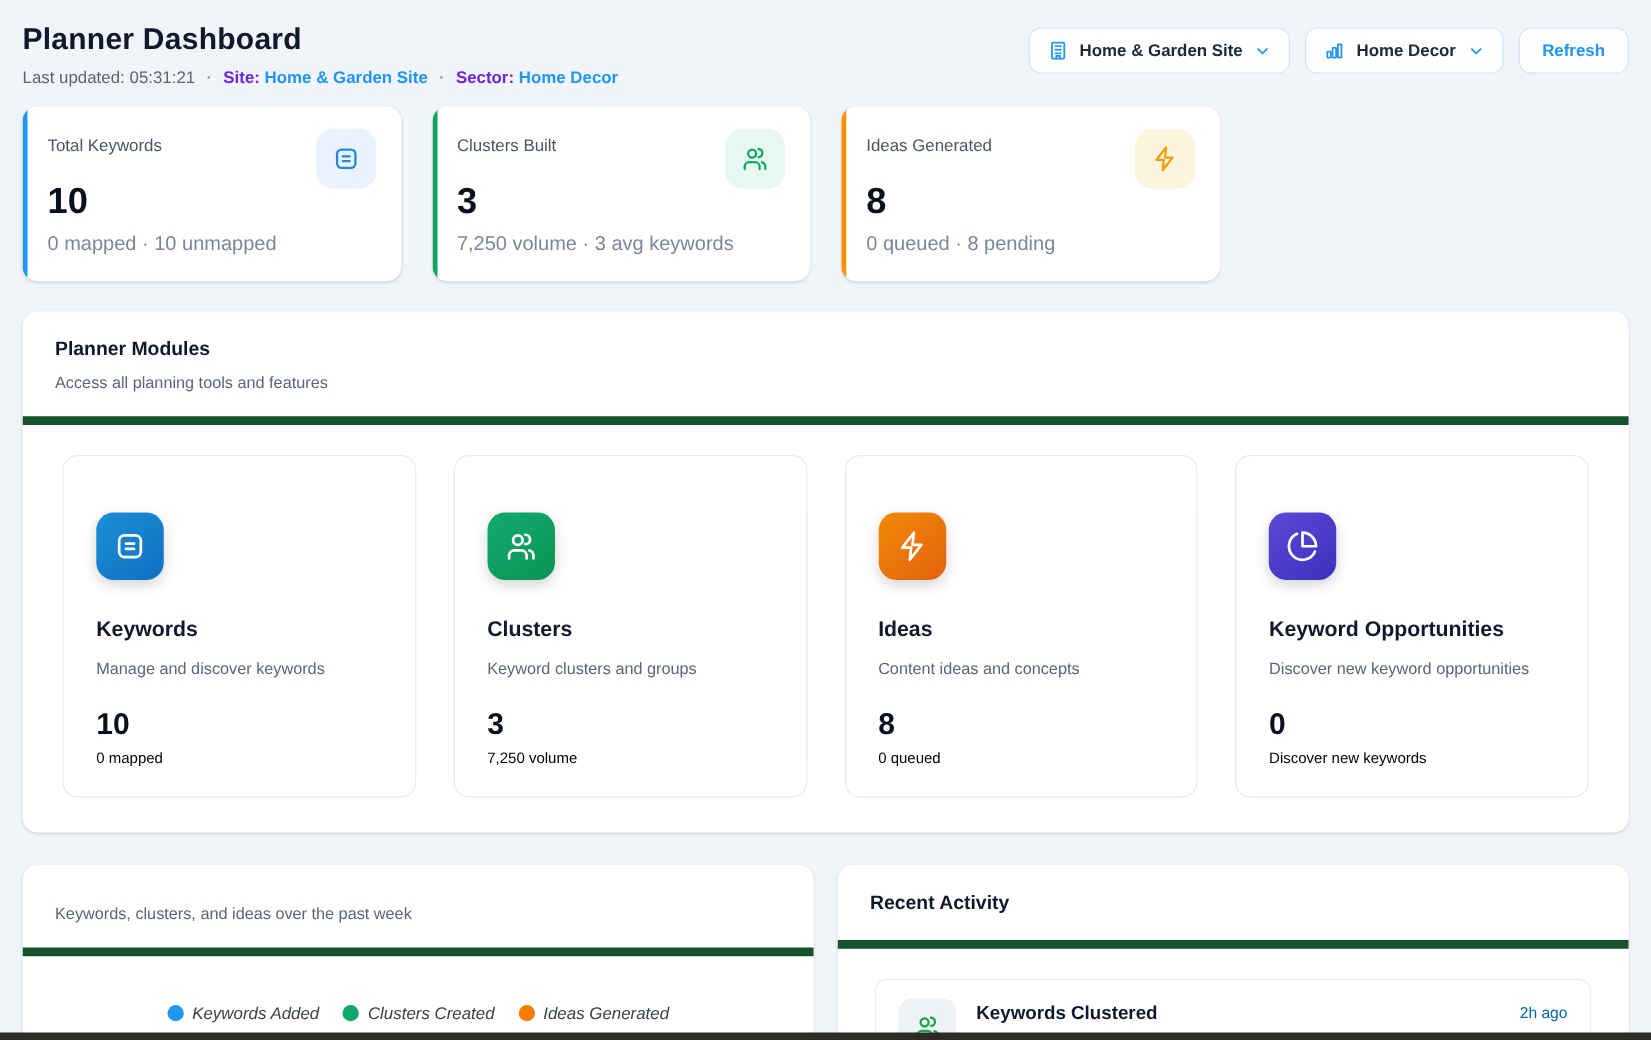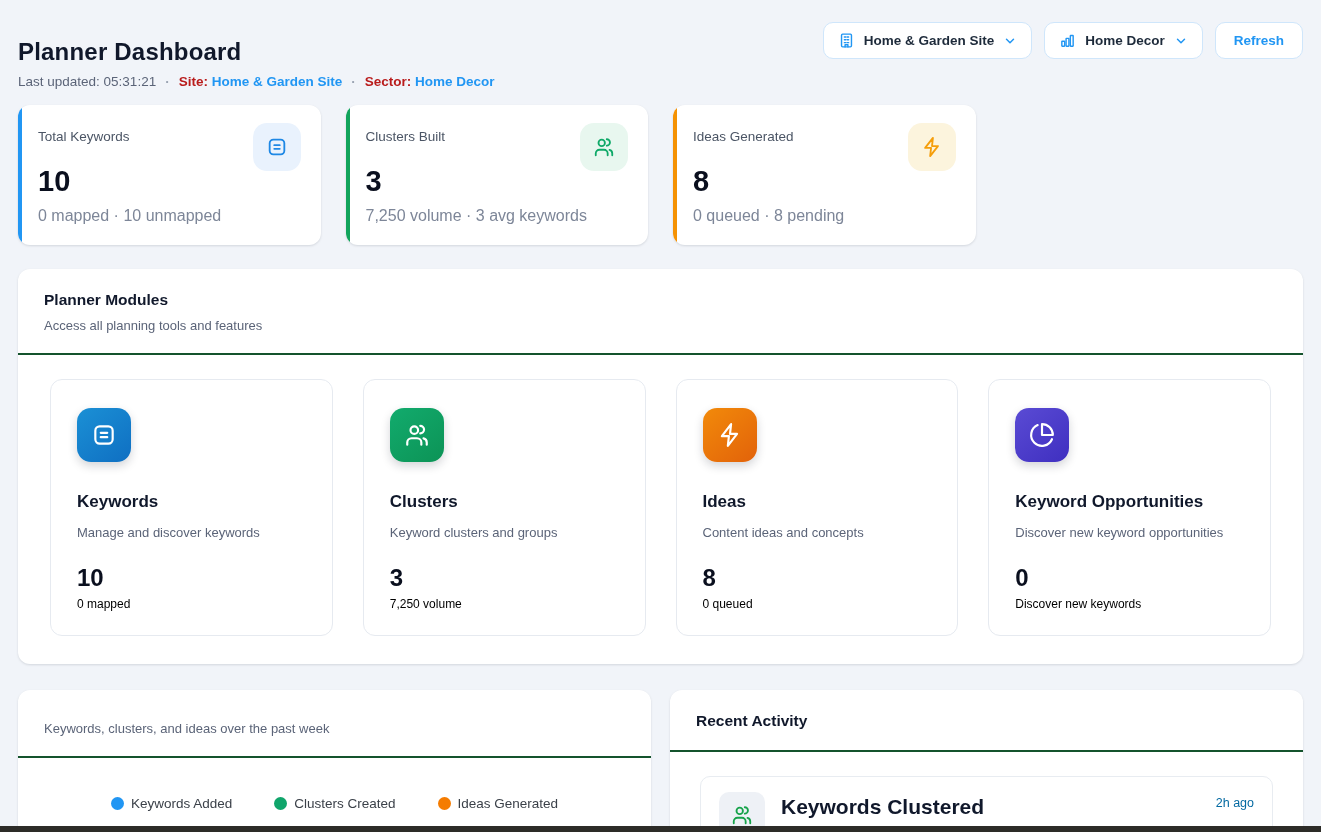--- a/index.html
+++ b/index.html
@@ -7,23 +7,23 @@
   body {
     font-family:"Liberation Sans", sans-serif;
     background:#f1f4f9;
     color:#0b1220;
     position:relative;
   }
   .page { padding:14px 18px 0 18px; }
 
   
   .header-row { display:flex; justify-content:space-between; align-items:flex-start; }
-  .page-title { font-size:24px; font-weight:800; color:#10182b; letter-spacing:.2px; margin-top:24px; }
+  .page-title { font-size:24px; font-weight:800; color:#10182b; letter-spacing:.2px; margin-top:4px; }
   .meta-row { display:flex; align-items:center; gap:9px; margin-top:8px; font-size:13.5px; color:#5b6478; }
-  .meta-strong { color:#b91c1c; font-weight:700; }
+  .meta-strong { color:#6d28d9; font-weight:700; }
   .meta-link { color:#2196f3; font-weight:600; cursor:pointer; text-decoration:none; }
   .meta-dot { color:#9aa3b2; font-weight:700; }
 
   .toolbar { display:flex; gap:12px; margin-top:8px; }
   .tb-btn {
     display:flex; align-items:center; gap:9px;
     background:#fff; border:1.5px solid #cfe6fb; border-radius:10px;
     height:37px; padding:0 14px;
     font-family:"Liberation Sans", sans-serif;
     font-size:13.5px; font-weight:700; color:#1d2a3a; cursor:pointer;
@@ -52,67 +52,67 @@
   .chip-purple { background:#f6eefd; color:#a855f7; }
   .stat-value { font-size:29px; font-weight:800; color:#0a0f1e; margin-top:-6px; }
   .stat-sub { font-size:16px; color:#7d8698; margin-top:9px; }
 
   
   .section-card {
     background:#fff; border-radius:12px; margin-top:24px;
     box-shadow:0 1px 2px rgba(16,24,40,.05), 0 1px 3px rgba(16,24,40,.08);
     overflow:hidden;
   }
-  .section-head { padding:22px 26px 20px 26px; border-bottom:2px solid #14532d; }
+  .section-head { padding:22px 26px 20px 26px; border-bottom:7px solid #14532d; }
   .section-title { font-size:15.5px; font-weight:800; color:#10182b; }
   .section-sub { font-size:13px; color:#5b6478; margin-top:9px; }
 
   
   .modules-grid { display:grid; grid-template-columns:repeat(4,1fr); gap:30px; padding:24px 32px 28px 32px; }
   .module-card {
     background:#fff; border:1px solid #e6eaf0; border-radius:12px;
-    padding:28px 26px 24px 26px; cursor:pointer; min-height:238px;
+    padding:45px 26px 24px 26px; cursor:pointer; min-height:238px;
   }
   .module-icon {
     width:54px; height:54px; border-radius:14px; color:#fff;
     display:flex; align-items:center; justify-content:center;
     box-shadow:0 4px 10px rgba(16,24,40,.18);
   }
   .mi-blue   { background:linear-gradient(140deg,#1b90d5,#0f6fc2); }
   .mi-green  { background:linear-gradient(140deg,#12ab6d,#0c9356); }
   .mi-orange { background:linear-gradient(140deg,#f28a0a,#e2620a); }
   .mi-indigo { background:linear-gradient(140deg,#5a4bd4,#3f2fc0); }
   .module-title { font-size:17px; font-weight:800; color:#10182b; margin-top:30px; }
   .module-desc { font-size:13px; color:#5b6478; margin-top:13px; }
   .module-value { font-size:24px; font-weight:800; color:#0a0f1e; margin-top:24px; }
   .module-sub { font-size:12px; color:#000000; margin-top:5px; }
 
   
   .bottom-grid { display:grid; grid-template-columns:1fr 1fr; gap:19px; margin-top:26px; }
   .bottom-grid .section-card { margin-top:0; }
 
-  .legend-row { display:flex; justify-content:center; gap:42px; margin-top:38px; font-size:13.5px; color:#3b4149; }
+  .legend-row { display:flex; justify-content:center; gap:19px; margin-top:38px; font-size:13.5px; color:#3b4149;font-style:italic; }
   .legend-item { display:flex; align-items:center; gap:7px; }
   .legend-dot { width:13px; height:13px; border-radius:50%; }
 
   .chart-wrap { position:relative; height:70px; margin-top:18px; overflow:hidden; }
   .chart-wrap svg { display:block; }
 
   .activity-list { padding:24px 30px; }
   .activity-item {
     display:flex; align-items:flex-start; gap:16px;
     border:1px solid #e8ecf1; border-radius:10px; padding:15px 18px;
     background:#fff;
   }
   .activity-chip {
     width:46px; height:46px; border-radius:10px; background:#eef1f6;
     display:flex; align-items:center; justify-content:center; color:#16a34a; flex:none;
   }
   .activity-body { flex:1; }
-  .activity-title { font-size:21px; font-weight:800; color:#10182b; margin-top:3px; }
+  .activity-title { font-size:15px; font-weight:800; color:#10182b; margin-top:3px; }
   .activity-desc { font-size:13.5px; color:#5b6478; margin-top:9px; }
   .activity-time { font-size:12.5px; color:#0369a1; margin-top:4px; }
 
   .taskbar-edge { position:fixed; left:0; right:0; bottom:0; height:6px; background:#2d2c28; z-index:50; }
 </style>
 </head>
 <body>
 
 <div class="page">
 

